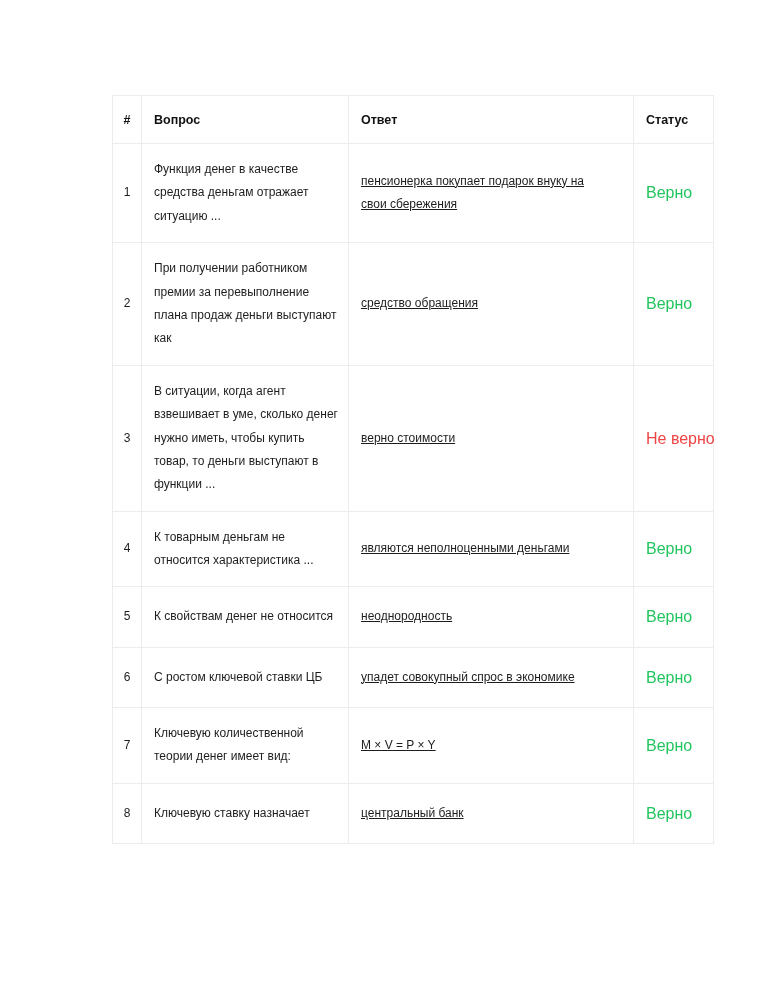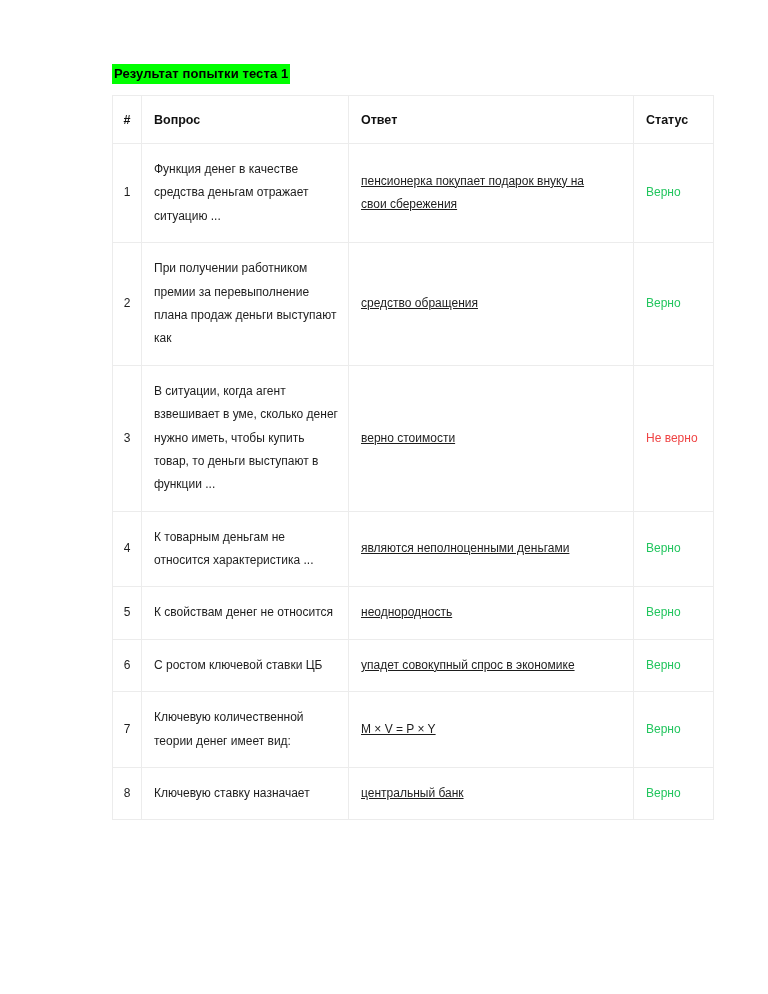--- a/index.html
+++ b/index.html
@@ -96,34 +96,31 @@
     padding-right: 10px;
   }
   .results-table tbody td.cell-answer {
     padding-left: 12px;
     padding-right: 28px;
     text-decoration: underline;
   }
   .results-table tbody td.cell-status {
     padding-left: 12px;
     padding-right: 6px;
-    font-size: 12px;
+    font-size: 16px;
     white-space: nowrap;
   }
   .status-correct   { color: #22c55e; }
   .status-incorrect { color: #f8312f; }
 </style>
 </head>
 <body>
 
 <div class="page">
 
-  <div class="title-wrap">
-    <span class="title-text" style="background: rgb(0, 255, 0); color: rgb(0, 0, 0);">Результат попытки теста 1</span>
-  </div>
 
   <table class="results-table">
     <colgroup>
       <col class="c-num">
       <col class="c-q">
       <col class="c-a">
       <col class="c-s">
     </colgroup>
     <thead>
       <tr>

